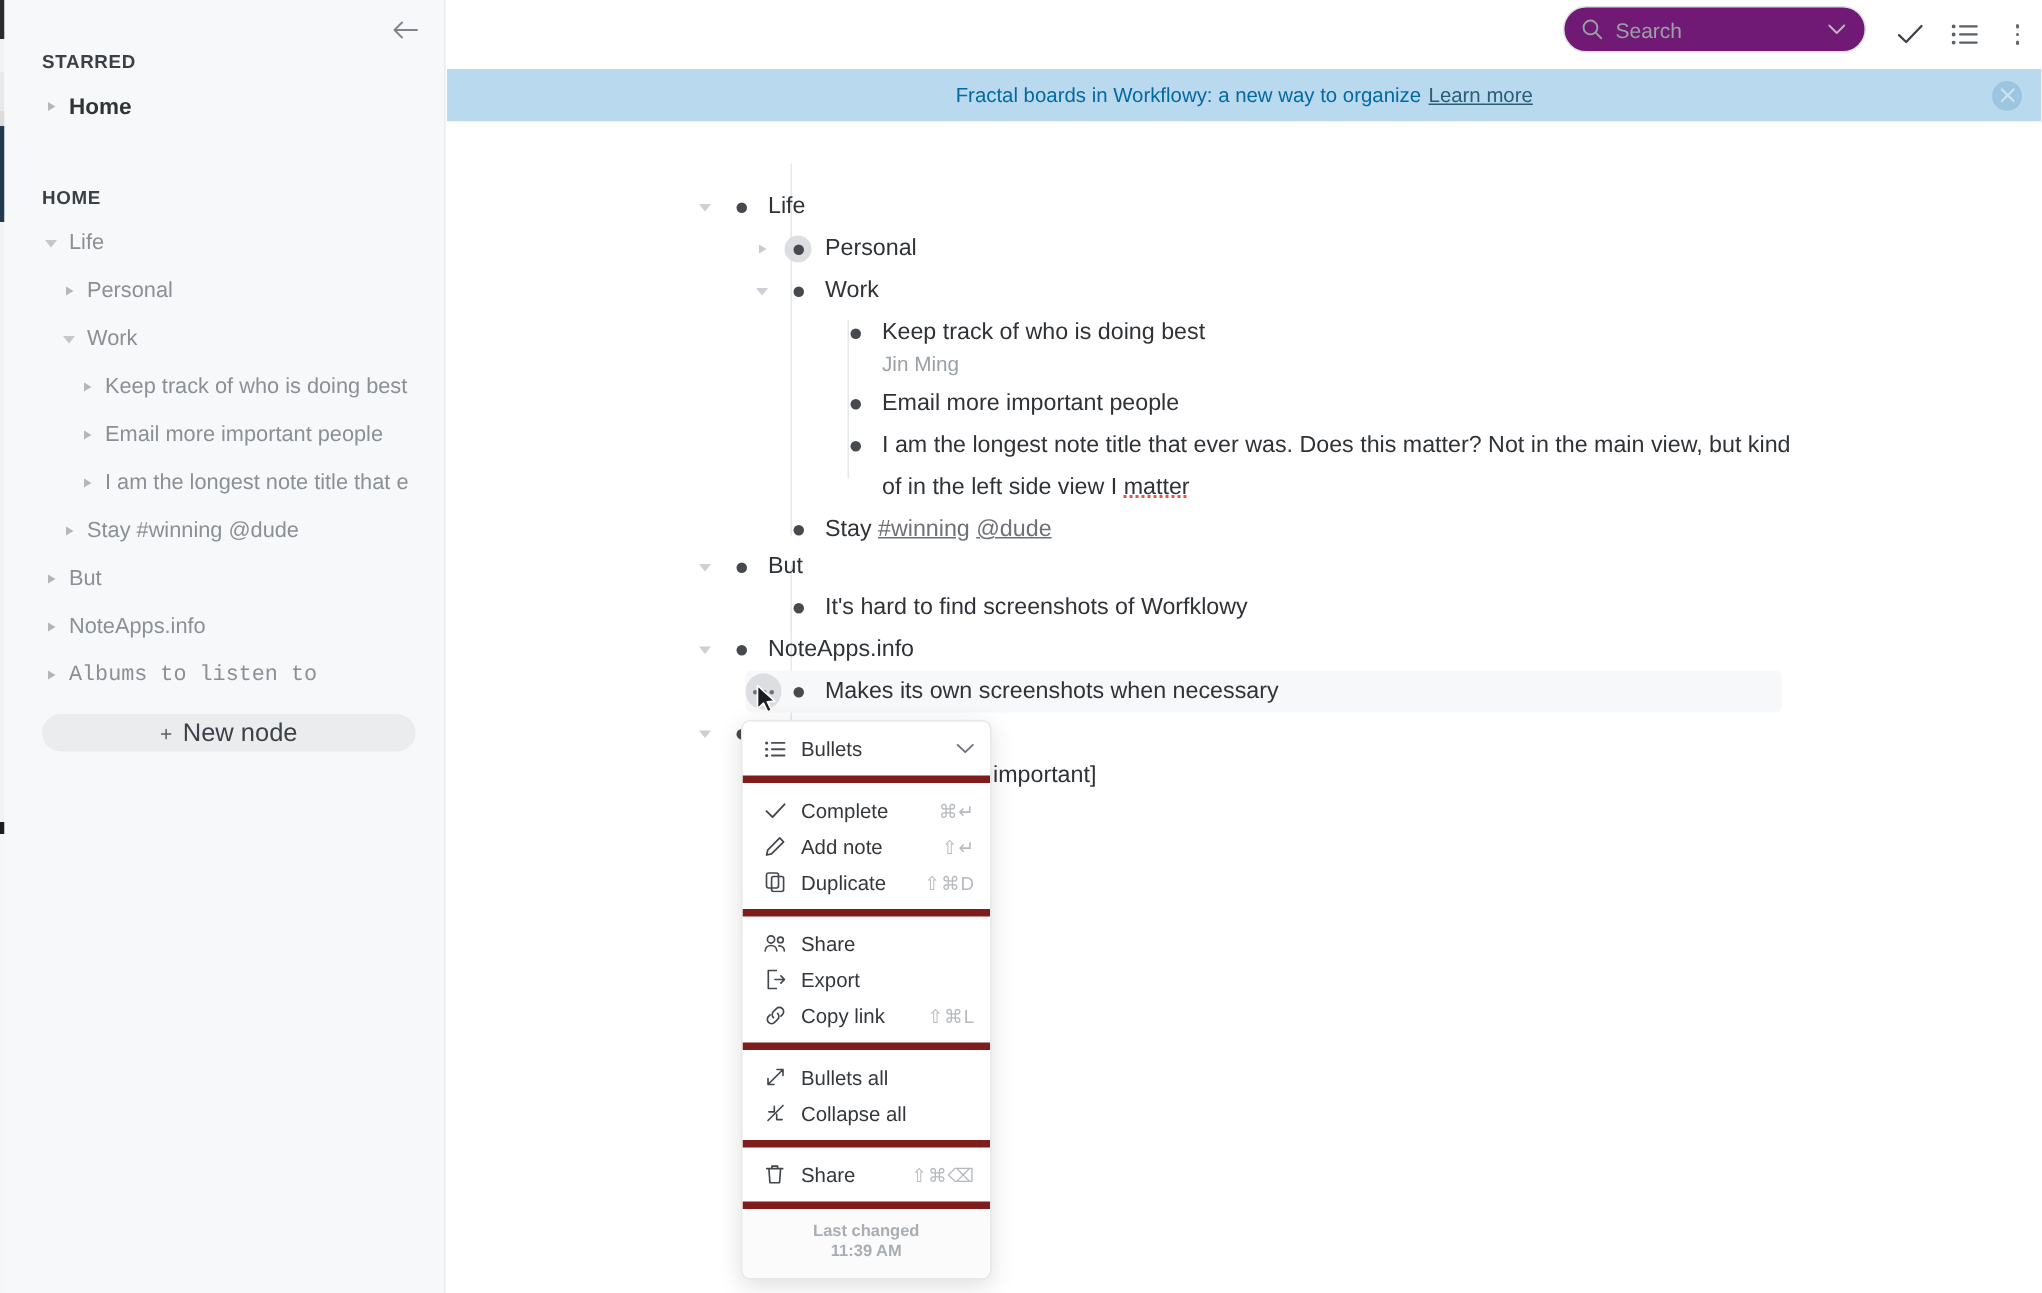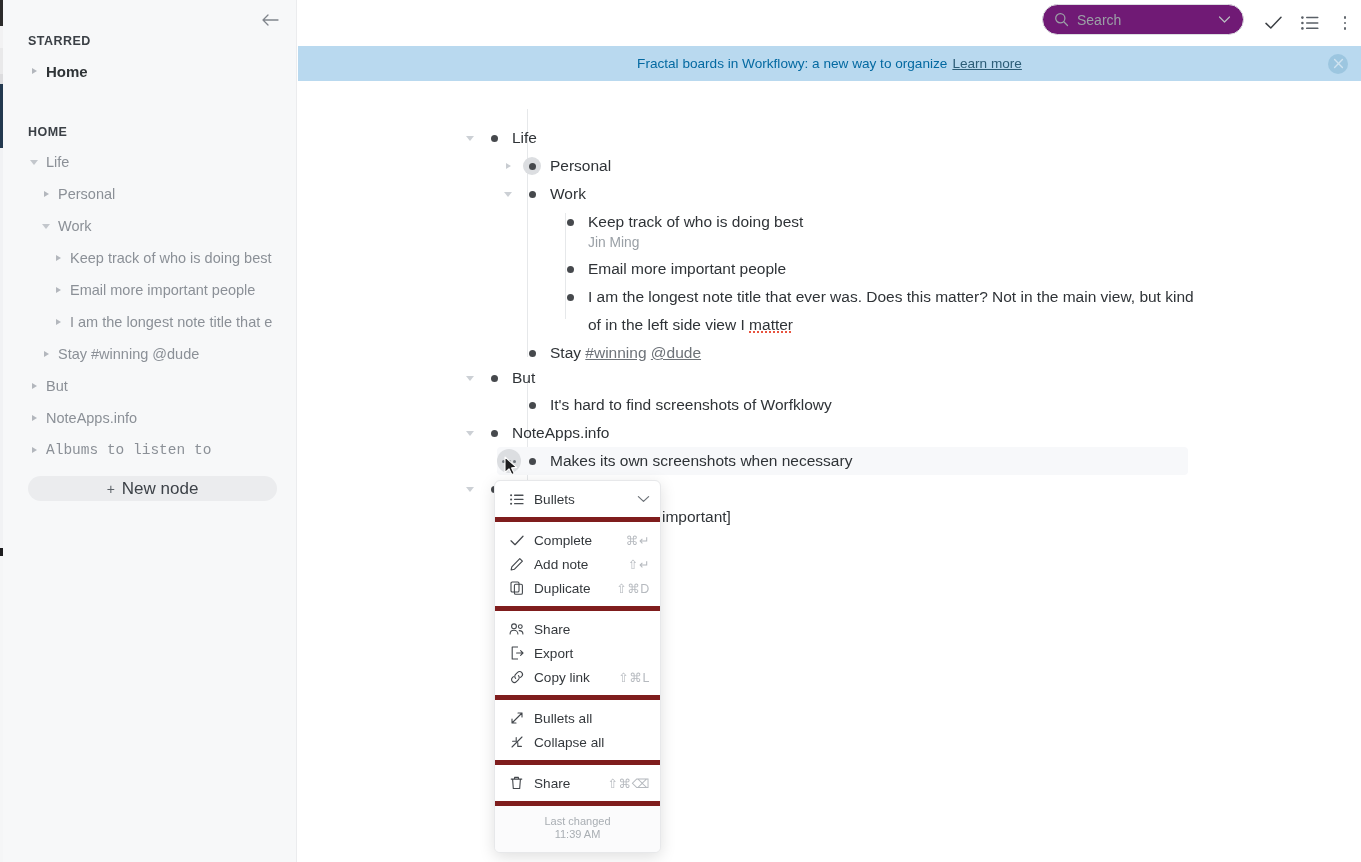--- a/index.html
+++ b/index.html
@@ -179,21 +179,21 @@
   .ctx-group { border-bottom: 5px solid #7f1d1d; padding: 6px 0; }
   .ctx-group:last-child { border-bottom: none; }
   .ctx-item {
     height: 24px; display:flex; align-items:center; cursor:pointer;
     padding: 0 10px 0 14px; gap: 10px;
   }
   .ctx-ico { width:15px; height:15px; display:flex; align-items:center; justify-content:center; flex:0 0 15px; }
   .ctx-label { font-size: 13.6px; color: #34383c; flex:1; }
   .ctx-shortcut { font-size: 12.5px; color:#b6babf; letter-spacing: .6px; }
   .ctx-chevron { display:flex; align-items:center; }
-  .ctx-footer { padding: 9px 0 11px; text-align:center; background:#fbfbfc; }
+  .ctx-footer { padding: 9px 0 11px; text-align:center; background:#fbfbfc;font-weight:bold; }
   .ctx-footer div { font-size: 11px; color:#a9aeb3; line-height: 13px; }
 </style>
 </head>
 <body>
 
 <div id="app">
 
   <div class="edge-strip">
     <div class="edge-seg s1"></div>
       <div class="edge-seg s2"></div>

